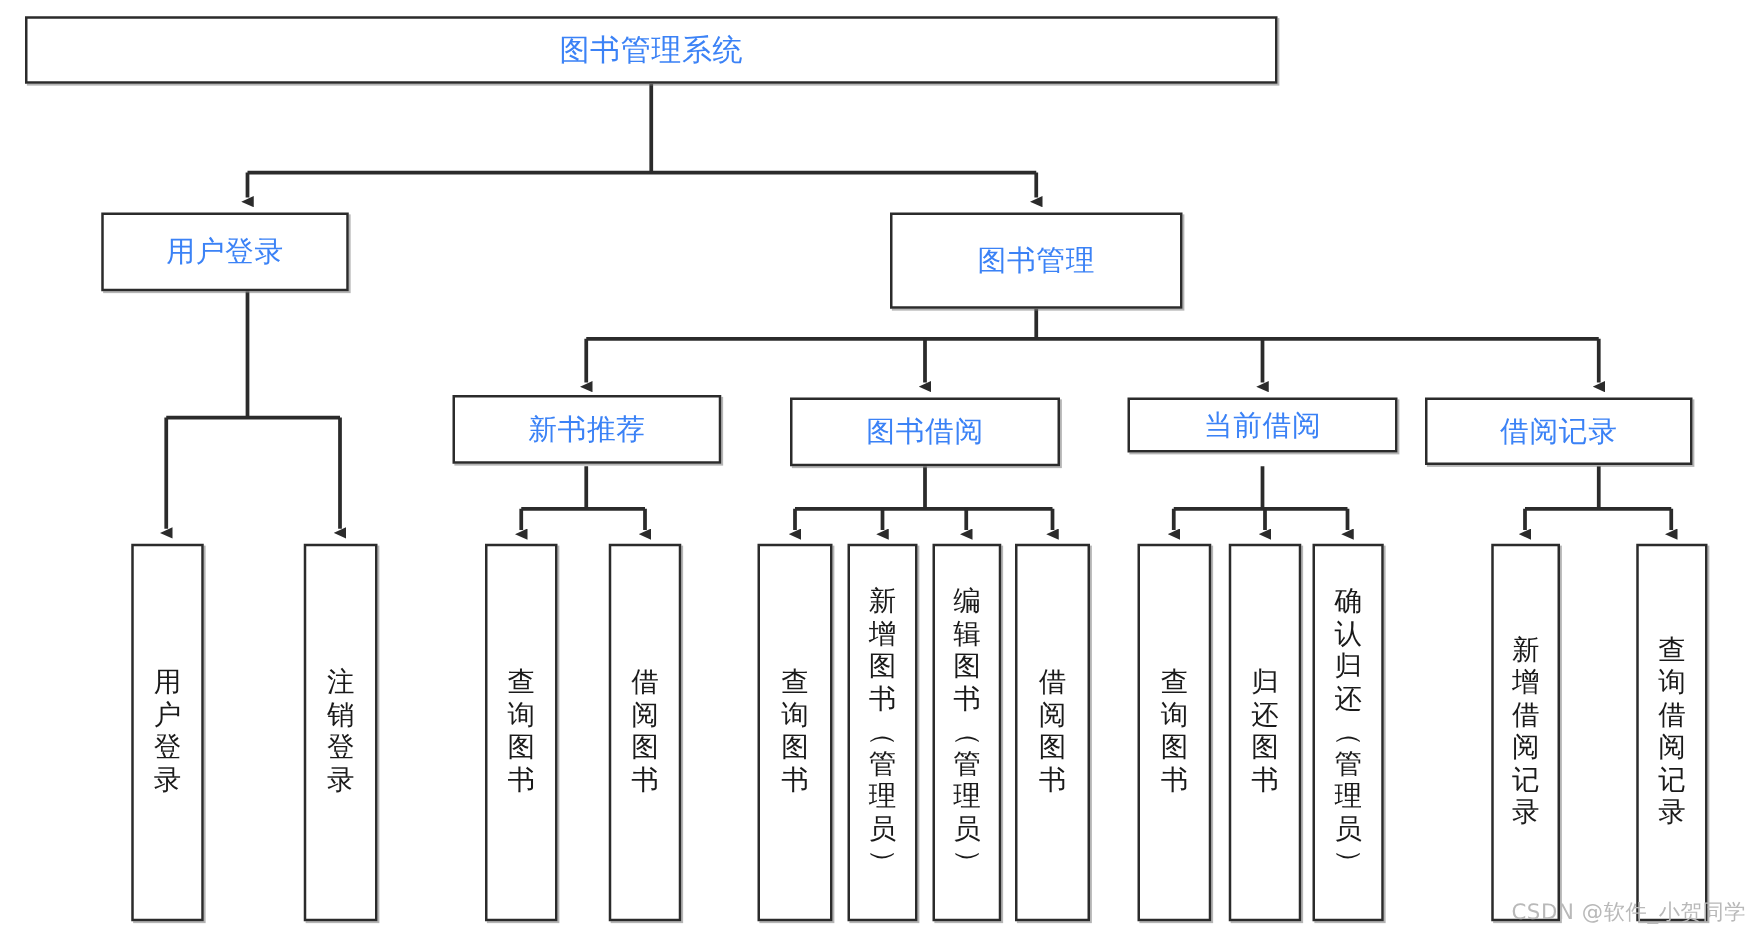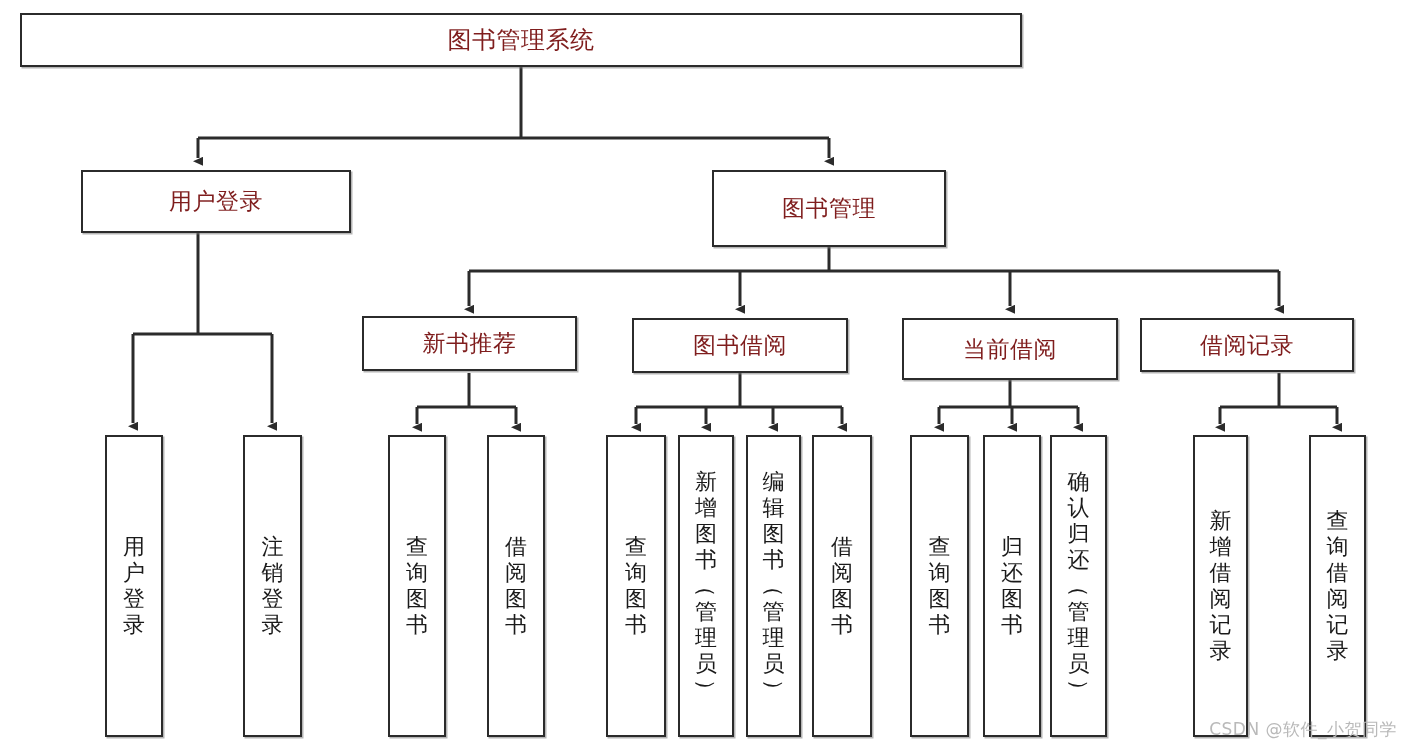--- a/index.html
+++ b/index.html
@@ -32,21 +32,21 @@
     background: #ffffff;
     border: 2.5px solid #2b2b2b;
     box-shadow: 1.5px 1.5px 0 0 rgba(120,120,120,0.55);
   }
   .node-label-h {
     position: absolute;
     left: 0; right: 0; top: 0; bottom: 0;
     display: flex;
     align-items: center;
     justify-content: center;
-    color: #7f1d1d;
+    color: #3b82f6;
     font-size: 23px;
     letter-spacing: 0.5px;
     white-space: nowrap;
   }
   .node-box.root .node-label-h { font-size: 24px; }
   .node-label-v {
     position: absolute;
     left: 0; right: 0; top: 0; bottom: 0;
     display: flex;
     flex-direction: column;
@@ -126,34 +126,34 @@
       <path d="M 1220,407 L 1337,407"></path>
       <path d="M 1220,407 L 1220,424" marker-end="url(#arrowhead)"></path>
       <path d="M 1337,407 L 1337,424" marker-end="url(#arrowhead)"></path>
     </g>
   </svg>
 
   <div class="node-box root" style="left:20px; top:13px; width:1002px; height:54px;">
     <span class="node-label-h">图书管理系统</span>
   </div>
 
-  <div class="node-box" style="left:81px; top:170px; width:270px; height:63px;">
+  <div class="node-box" style="left:81px; top:170px; width:198px; height:63px;">
     <span class="node-label-h">用户登录</span>
   </div>
   <div class="node-box" style="left:712px; top:170px; width:234px; height:77px;">
     <span class="node-label-h">图书管理</span>
   </div>
 
   <div class="node-box" style="left:362px; top:316px; width:215px; height:55px;">
     <span class="node-label-h">新书推荐</span>
   </div>
   <div class="node-box" style="left:632px; top:318px; width:216px; height:55px;">
     <span class="node-label-h">图书借阅</span>
   </div>
-  <div class="node-box" style="left:902px; top:318px; width:216px; height:62px;">
+  <div class="node-box" style="left:902px; top:318px; width:216px; height:44px;">
     <span class="node-label-h">当前借阅</span>
   </div>
   <div class="node-box" style="left:1140px; top:318px; width:214px; height:54px;">
     <span class="node-label-h">借阅记录</span>
   </div>
 
   <div id="leaf-layer">
       <div class="node-box leaf" style="left: 105px; top: 435px; width: 58px; height: 302px;">
         <span class="node-label-v">
           <span class="vchar">用</span>

